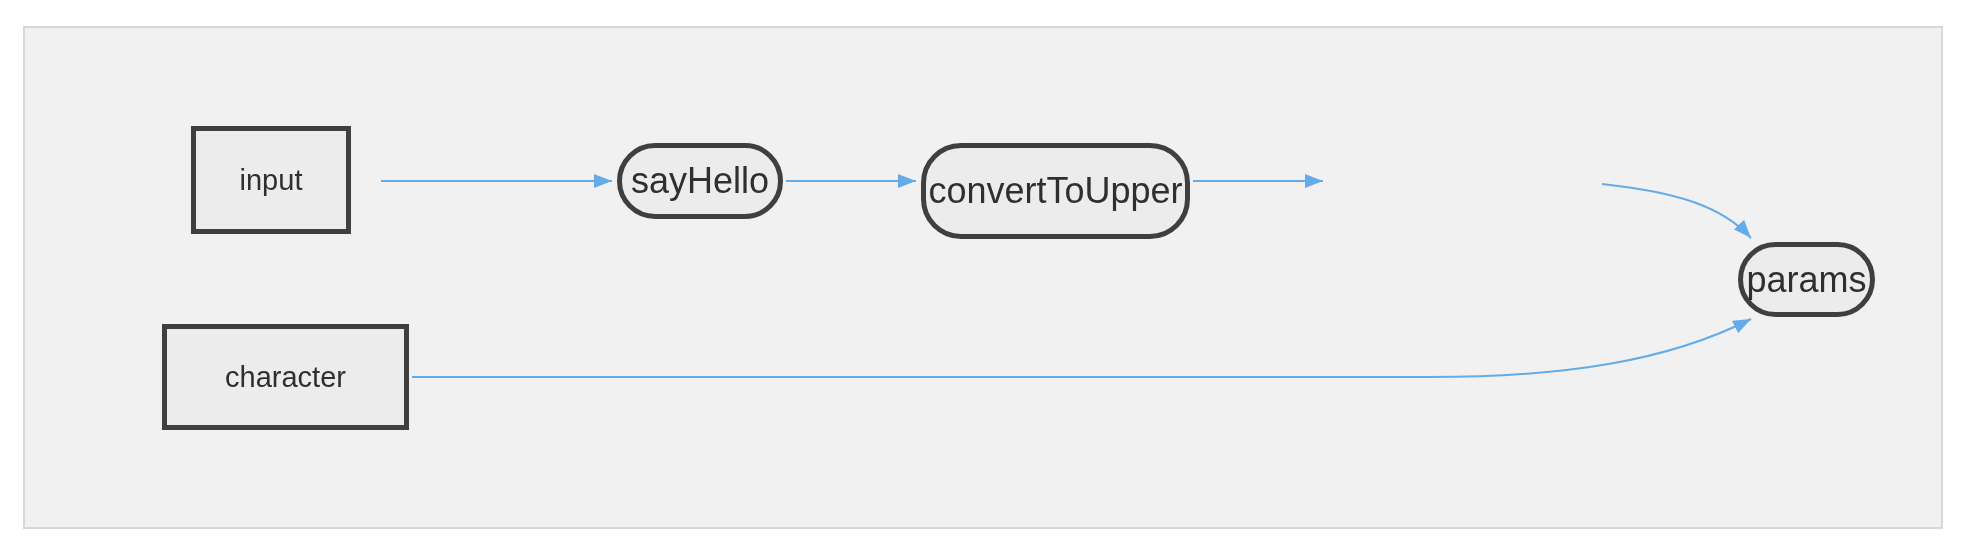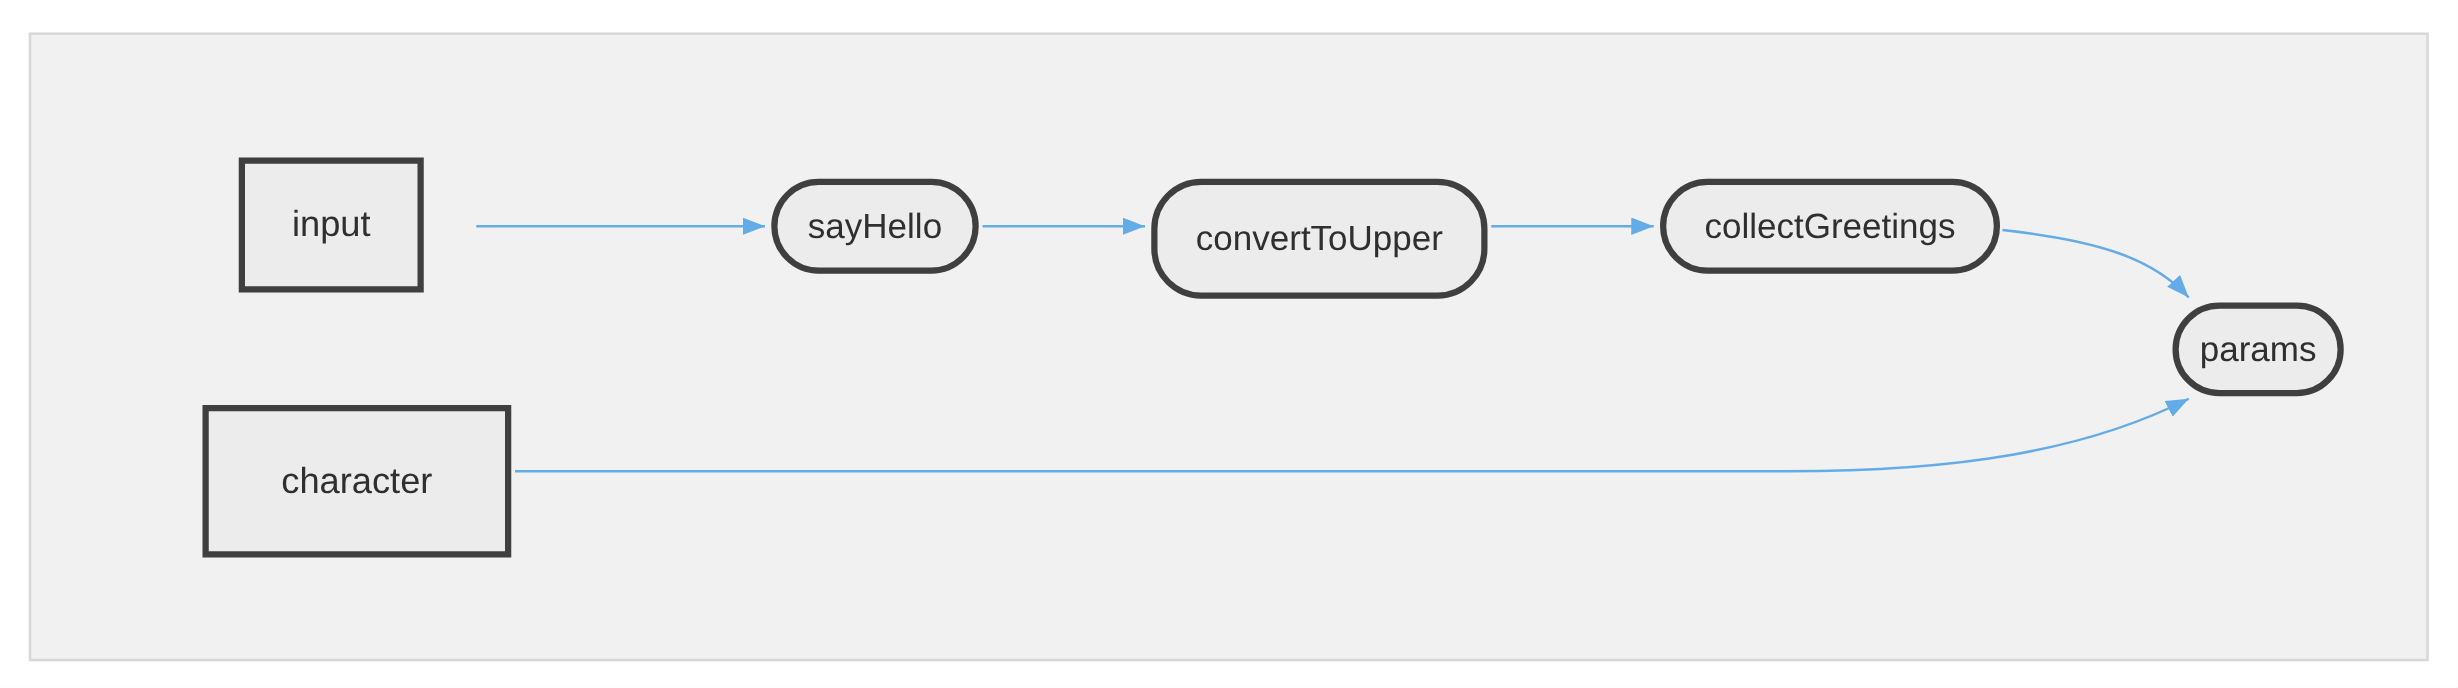--- a/index.html
+++ b/index.html
@@ -38,23 +38,23 @@
     position: absolute;
     display: flex;
     align-items: center;
     justify-content: center;
     background: var(--node-fill, #ececec);
     border: 5px solid var(--node-border, #3f3f3f);
     color: var(--node-text, #2f2f2f);
     font-size: 29px;
     white-space: nowrap;
   }
-  .node.pill { border-radius: 40px; font-size: 28px; }
-  #node-input            { left: 191px; top: 126px; width: 148px; height: 108px; }
-  #node-character        { left: 162px; top: 324px; width: 247px; height: 122px; }
+  .node.pill { border-radius: 40px; font-size: 36px; }
+  #node-input            { left: 191px; top: 126px; width: 160px; height: 108px; }
+  #node-character        { left: 162px; top: 324px; width: 247px; height: 106px; }
   #node-sayHello         { left: 617px;  top: 143px; width: 166px; height: 76px; }
   #node-convertToUpper   { left: 921px;  top: 143px; width: 269px; height: 96px; }
   #node-collectGreetings { left: 1328px; top: 143px; width: 272px; height: 76px; }
   #node-cowpy            { left: 1738px; top: 242px; width: 137px; height: 75px; }
   svg.edges {
     position: absolute;
     left: 0; top: 0;
     width: 1966px; height: 550px;
     pointer-events: none;
   }
@@ -74,21 +74,20 @@
 
 
   <div class="node rect" id="node-input">input</div>
 
   <div class="node rect" id="node-character">character</div>
 
   <div class="node pill" id="node-sayHello">sayHello</div>
 
   <div class="node pill" id="node-convertToUpper">convertToUpper</div>
 
-  <div class="node pill" id="node-collectGreetings">collectGreetings</div>
 
   <div class="node pill" id="node-cowpy">params</div>
 
   <svg class="edges" viewBox="0 0 1966 550" xmlns="http://www.w3.org/2000/svg">
     <defs>
       <marker id="arrow" markerUnits="userSpaceOnUse" markerWidth="20" markerHeight="16" refX="18" refY="7" orient="auto">
         <path class="arrowhead" d="M0,0 L18,7 L0,14 Z"></path>
       </marker>
     </defs>
     <path class="edge" d="M 381 181 L 612 181" marker-end="url(#arrow)"></path>

